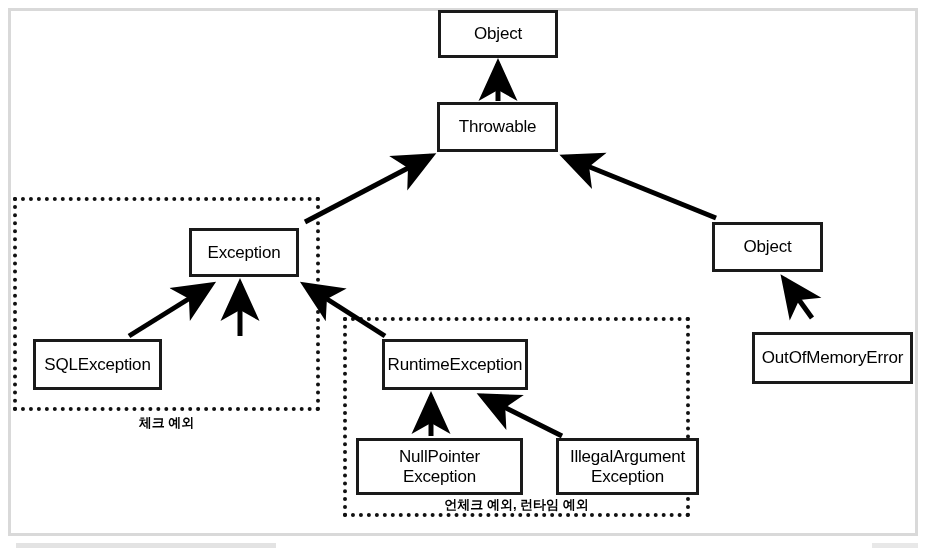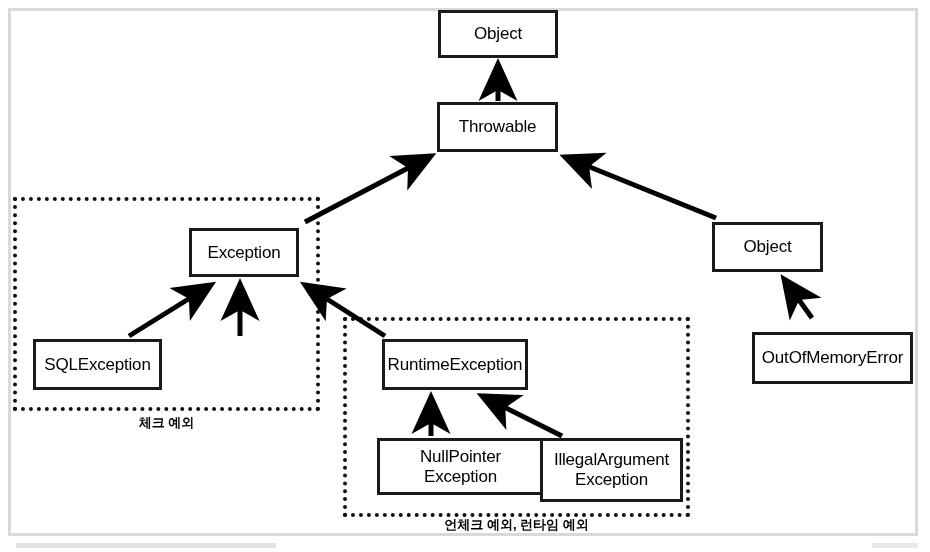--- a/index.html
+++ b/index.html
@@ -100,21 +100,21 @@
 <div id="canvas">
 
   <div class="page-frame"></div>
   <div class="frame-shadow"></div>
   <div class="frame-shadow-r"></div>
 
   <div class="group-box" style="left:13px; top:197px; width:307px; height:214px;"></div>
   <div class="group-label" style="left:13px; top:414px; width:307px;">체크 예외</div>
 
   <div class="group-box" style="left:343px; top:317px; width:347px; height:200px;"></div>
-  <div class="group-label" style="left:343px; top:516px; width:347px;">언체크 예외, 런타임 예외</div>
+  <div class="group-label" style="left:343px; top:496px; width:347px;">언체크 예외, 런타임 예외</div>
 
   <svg id="arrows" viewBox="0 0 930 552" xmlns="http://www.w3.org/2000/svg">
     <defs>
       <marker id="ah" markerWidth="9" markerHeight="9" refX="7.4" refY="4.5" orient="auto" markerUnits="strokeWidth">
         <path d="M0,0.6 L8.6,4.5 L0,8.4 L2.2,4.5 Z" fill="#000000"></path>
       </marker>
     </defs>
 
     <line x1="498" y1="101" x2="498" y2="64" stroke="#000000" stroke-width="5" marker-end="url(#ah)"></line>
 
@@ -143,19 +143,19 @@
 
   <div class="cls-box" style="left:712px; top:222px; width:111px; height:50px;">Object</div>
 
   <div class="cls-box" style="left:33px; top:339px; width:129px; height:51px;">SQLException</div>
 
 
   <div class="cls-box" style="left:354px; top:339px; width:146px; height:51px;margin-left:28px;">RuntimeException</div>
 
   <div class="cls-box" style="left:752px; top:320px; width:161px; height:52px;margin-top:12px;">OutOfMemoryError</div>
 
-  <div class="cls-box" style="left:377px; top:438px; width:167px; height:57px;">NullPointer
+  <div class="cls-box" style="left:356px; top:438px; width:167px; height:57px;">NullPointer
 Exception</div>
 
-  <div class="cls-box" style="left:540px; top:438px; width:143px; height:64px;">IllegalArgument
+  <div class="cls-box" style="left:556px; top:438px; width:143px; height:57px;">IllegalArgument
 Exception</div>
 
 </div>
 
 </body></html>

